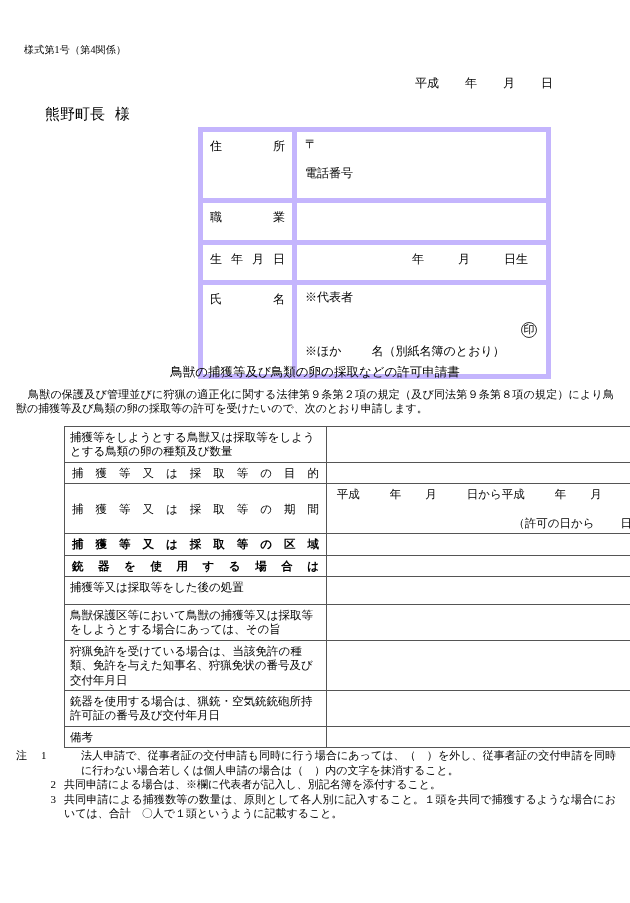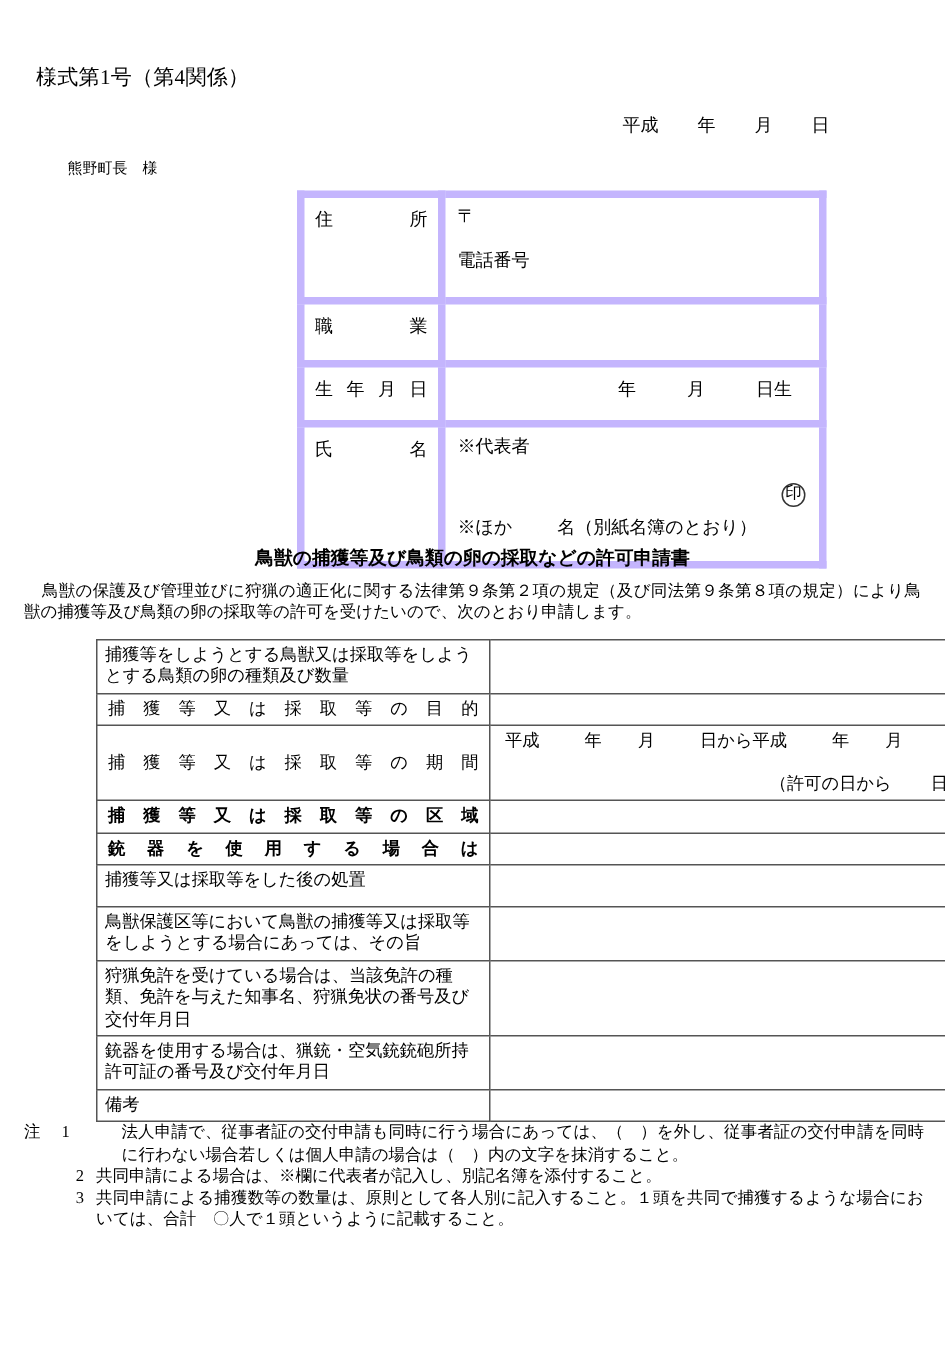--- a/index.html
+++ b/index.html
@@ -20,37 +20,37 @@
     width: 630px;
     height: 903px;
     box-sizing: border-box;
   }
 
   
   .form-code {
     position: absolute;
     left: 24px;
     top: 43px;
-    font-size: 14px;
+    font-size: 10px;
     letter-spacing: 0.2px;
     white-space: nowrap;
   }
   .date-line {
     position: absolute;
     left: 415px;
     top: 75px;
     font-size: 12px;
     white-space: nowrap;
   }
   .date-line .sp { display: inline-block; width: 26px; }
   .addressee {
     position: absolute;
     left: 45px;
     top: 105px;
-    font-size: 10px;
+    font-size: 15px;
     white-space: nowrap;
   }
   .addressee .gap { display: inline-block; width: 10px; }
 
   
   .applicant-table {
     position: absolute;
     left: 198px;
     top: 127px;
     width: 353px;
@@ -105,21 +105,21 @@
   .dob-inner .sp { display: inline-block; width: 34px; }
 
   
   .doc-title {
     position: absolute;
     left: 0;
     top: 364px;
     width: 630px;
     text-align: center;
     font-size: 12.5px;
-    font-weight: bold;
+    font-weight: normal;
   }
   .intro {
     position: absolute;
     left: 16px;
     top: 388px;
     width: 598px;
     font-size: 11px;
     line-height: 1.25;
     text-align: justify;
     text-indent: 12px;

